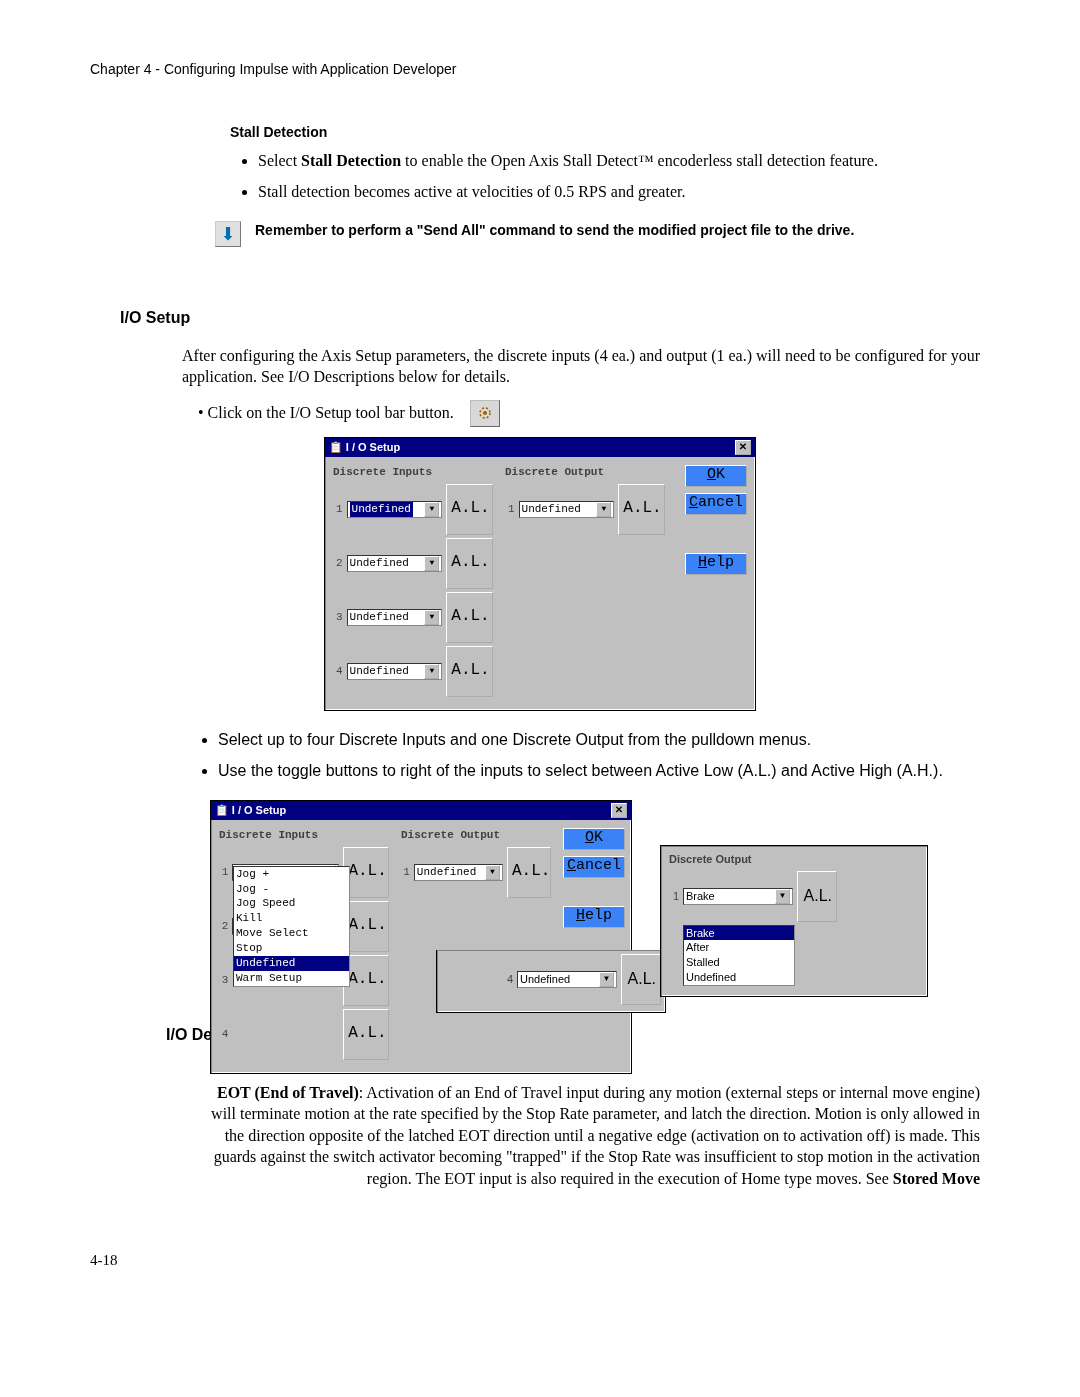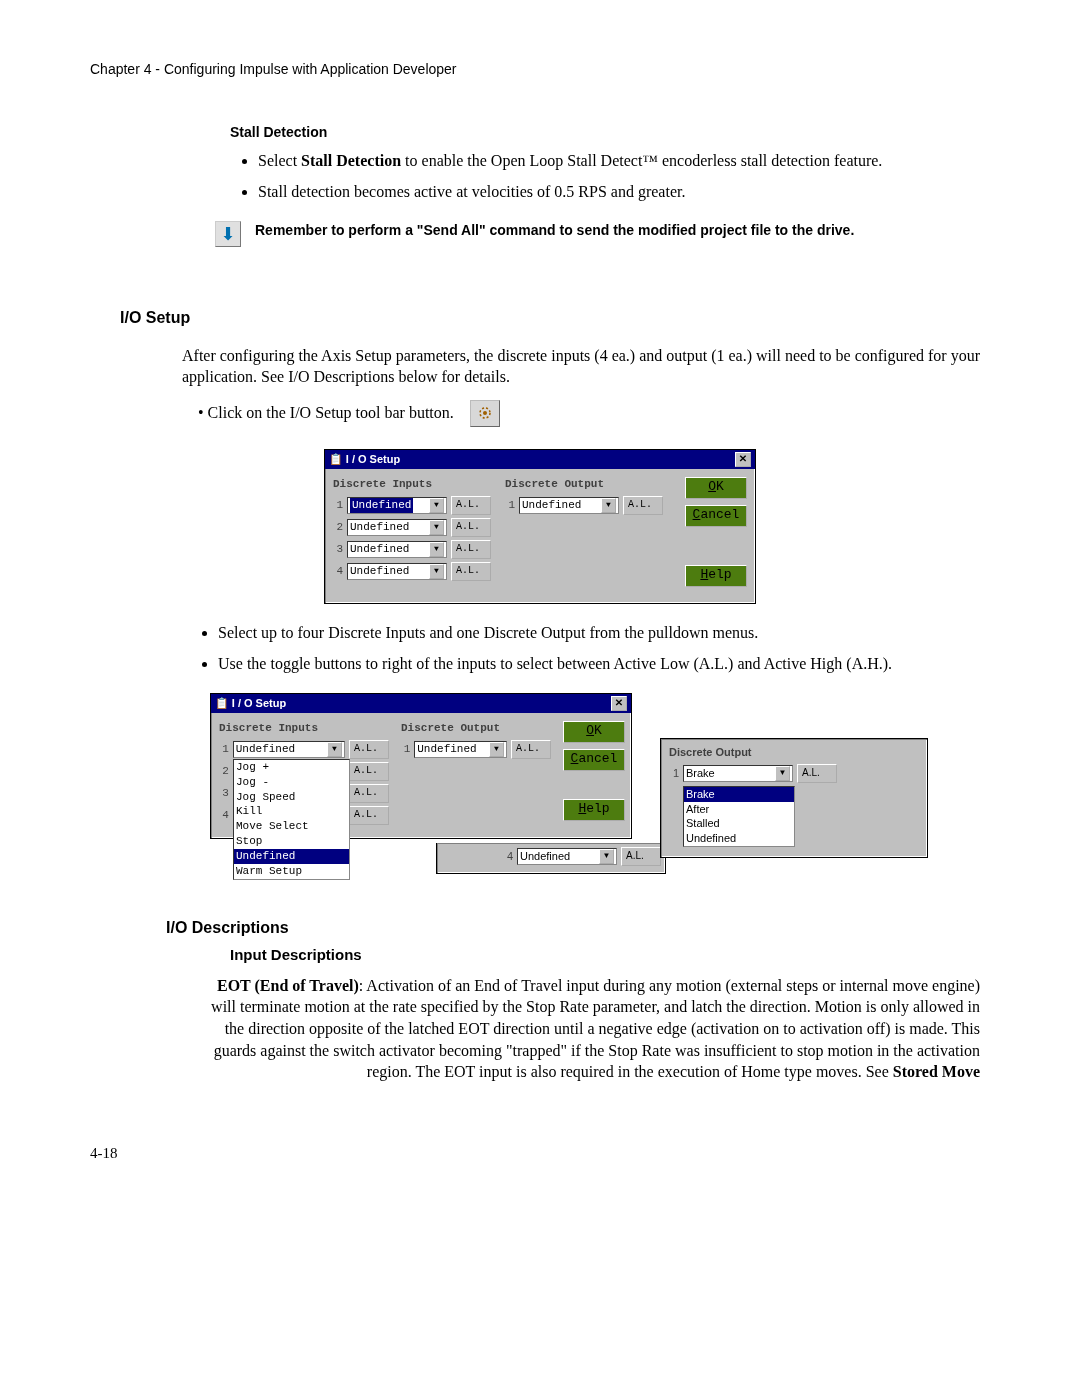--- a/index.html
+++ b/index.html
@@ -33,21 +33,21 @@
     margin-bottom: 10px;
     font-family: "Times New Roman", serif;
     font-size: 16px;
   }
   ul.body-list2 {
     margin: 0 0 18px 100px;
     padding-left: 28px;
   }
   ul.body-list2 li {
     margin-bottom: 10px;
-    font-family: Liberation Serif, serif;
+    font-family: Liberation Sans, sans-serif;
     font-size: 16px;
   }
   .note-row {
     display: flex;
     align-items: flex-start;
     margin-left: 125px;
     margin-bottom: 60px;
     gap: 14px;
   }
   .note-icon {
@@ -76,21 +76,21 @@
   .para {
     margin: 0 10px 12px 92px;
     font-family: "Times New Roman", serif;
     font-size: 16px;
   }
   .inline-row {
     display: flex;
     align-items: center;
     gap: 16px;
     margin-left: 108px;
-    margin-bottom: 22px;
+    margin-bottom: 10px;
   }
   .inline-row .txt {
     font-family: "Times New Roman", serif;
     font-size: 16px;
   }
   .tool-btn {
     width: 28px;
     height: 25px;
     border: 1px outset #bbb;
     background: #d8d8d8;
@@ -175,31 +175,31 @@
     border: 1px outset #fff;
     font-size: 8px;
     text-align: center;
     line-height: 11px;
   }
   .al-btn {
     height: 17px;
     min-width: 30px;
     border: 1px outset #fff;
     background: #c0c0c0;
-    font-size: 10px;
-    text-align: left;
+    font-size: 16px;
+    text-align: right;
     line-height: 15px;
-    padding: 0 4px;
+    padding: 16px 4px;
   }
   .win-btn {
     width: 60px;
     height: 20px;
     border: 1px outset #fff;
-    background: #4d7c0f;
-    font-size: 13px;
+    background: #3b82f6;
+    font-size: 15px;
     text-align: center;
     line-height: 18px;
     margin-bottom: 6px;
   }
   .win-btn u { text-decoration: underline; }
   .highlight-sel {
     background: #000080;
     color: #fff;
     padding: 0 2px;
   }
@@ -255,21 +255,21 @@
   }
 </style>
 </head>
 <body>
 
 <div class="header">Chapter 4 - Configuring Impulse with Application Developer</div>
 
 <div class="sect-heading-bold">Stall Detection</div>
 <ul class="body-list">
   <li>
-    <span>Select </span><b>Stall Detection</b><span> to enable the Open Loop Stall Detect™ encoderless stall detection feature.</span>
+    <span>Select </span><b>Stall Detection</b><span> to enable the Open Axis Stall Detect™ encoderless stall detection feature.</span>
   </li>
   <li>Stall detection becomes active at velocities of 0.5 RPS and greater.</li>
 </ul>
 
 <div class="note-row">
   <div class="note-icon">⬇</div>
   <div class="note-text">Remember to perform a "Send All" command to send the modified project file to the drive.</div>
 </div>
 
 <h2 class="section">I/O Setup</h2>

